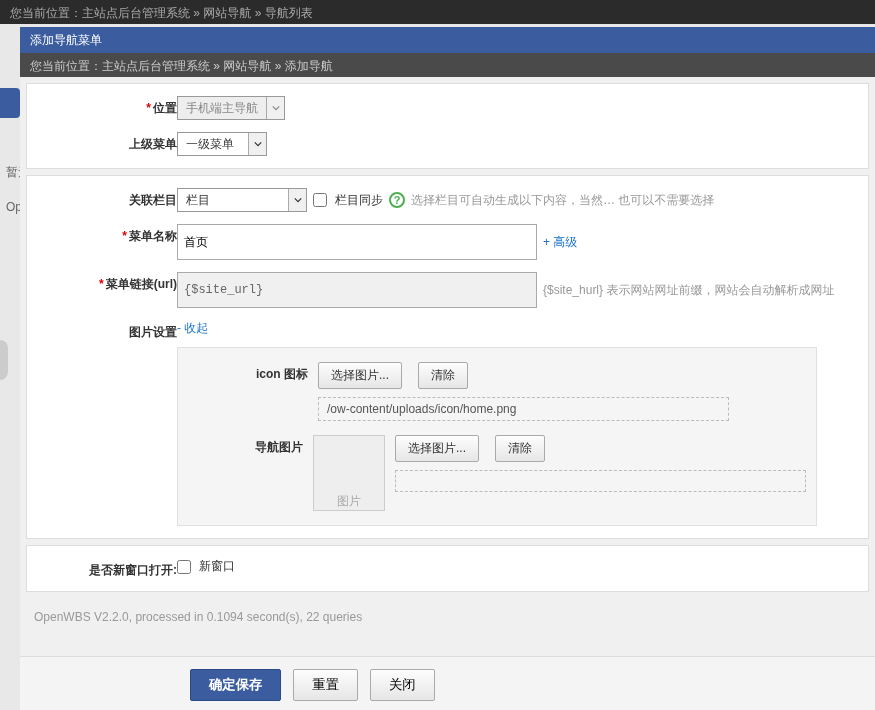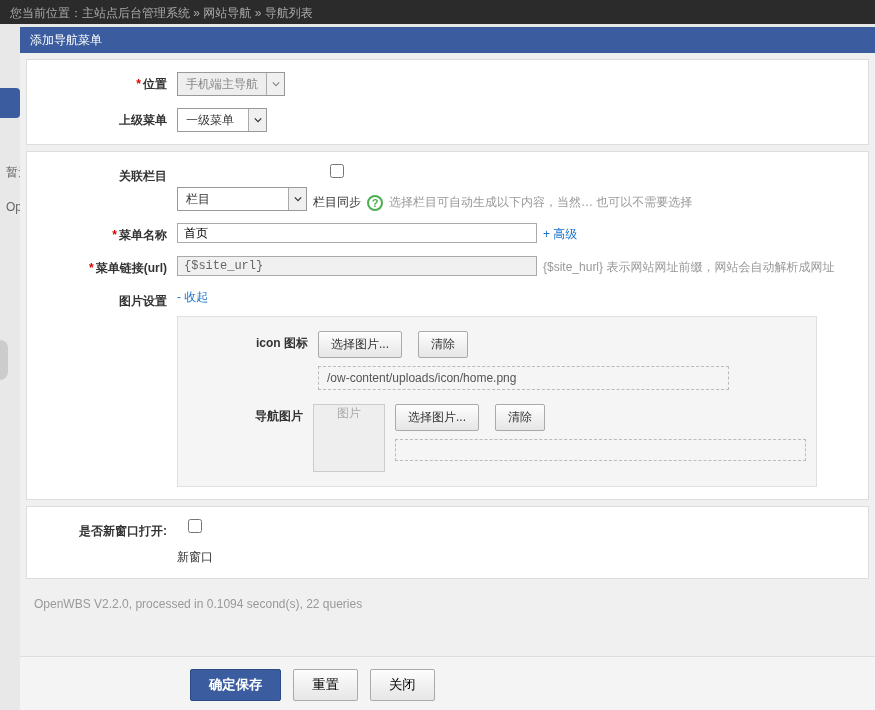--- a/index.html
+++ b/index.html
@@ -93,30 +93,29 @@
       padding: 6px 0;
     }
     .form-row {
       display: flex;
       align-items: flex-start;
       padding: 6px 10px;
     }
     .form-label {
       width: 140px;
       text-align: right;
-      padding-right: 10px;
       color: #333;
       padding-top: 4px;
       font-weight: bold;
     }
     .form-label .req { color: #d00; margin-right: 2px; }
     .form-control {
       flex: 1;
       display: flex;
-      align-items: flex-end;
+      align-items: center;
       flex-wrap: wrap;
       gap: 6px;
     }
     .select-wrap {
       display: inline-flex;
       align-items: center;
       border: 1px solid #999;
       background: #fff;
       height: 24px;
     }
@@ -126,21 +125,21 @@
       width: 18px;
       height: 22px;
       border-left: 1px solid #aaa;
       display: flex;
       align-items: center;
       justify-content: center;
       background: #f0f0f0;
     }
     .sel-arrow svg { width: 8px; height: 8px; }
     input[type="text"], .text-input {
-      height: 20px;
+      height: 36px;
       border: 1px solid #aaa;
       padding: 0 6px;
       font-size: 12px;
     }
     .text-input.wide { width: 360px; }
     .text-input.readonly { background: #f0f0f0; color: #666; font-family: Liberation Mono, monospace; }
     .hint { color: #999; }
     .link { color: #1a73c8; cursor: pointer; }
     .help-icon {
       display: inline-flex;
@@ -150,22 +149,21 @@
       border-radius: 50%;
       color: #4caf50;
       align-items: center;
       justify-content: center;
       font-weight: bold;
       font-size: 11px;
     }
     .checkbox-wrap {
       display: inline-flex;
       align-items: center;
-      gap: 16px;
-      flex-direction: column;
+      gap: 8px;
     }
     .checkbox-wrap input { width: 14px; height: 14px; }
     .img-settings-box {
       background: #f5f5f5;
       border: 1px solid #e0e0e0;
       margin-top: 4px;
       width: 640px;
       padding: 14px 10px;
     }
     .img-row {
@@ -194,25 +192,25 @@
     }
     .dashed-input {
       border: 1px dashed #bbb;
       padding: 4px 8px;
       width: 411px;
       color: #555;
       min-height: 22px;
     }
     .img-placeholder {
       width: 72px;
-      height: 68px;
+      height: 76px;
       border: 1px solid #ccc;
       background: #eee;
       display: flex;
-      align-items: flex-start;
+      align-items: flex-end;
       justify-content: center;
       color: #aaa;
       margin-right: 10px;
     }
     .nav-img-ctrl { display: flex; }
     .nav-img-right { flex: 1; }
     .footer-info {
       color: #999;
       padding: 12px 8px;
     }
@@ -250,20 +248,23 @@
 
 <div class="bg-area">
   <div class="side-tab"></div>
   <div class="placeholder">暂无</div>
   <div class="open-text">Ope</div>
   <div class="bg-arrow"></div>
 </div>
 
 <div class="modal">
   <div class="modal-titlebar">添加导航菜单</div>
+  <div class="modal-breadcrumb">
+    <span>您当前位置：</span><a>主站点后台管理系统</a><span> » </span><a>网站导航</a><span> » </span><span>添加导航</span>
+  </div>
 
   <div class="modal-body">
 
     <div class="panel">
       <div class="form-row">
         <div class="form-label"><span class="req">*</span><span>位置</span></div>
         <div class="form-control">
           <div class="select-wrap disabled">
             <span class="sel-text">手机端主导航</span>
             <span class="sel-arrow">

